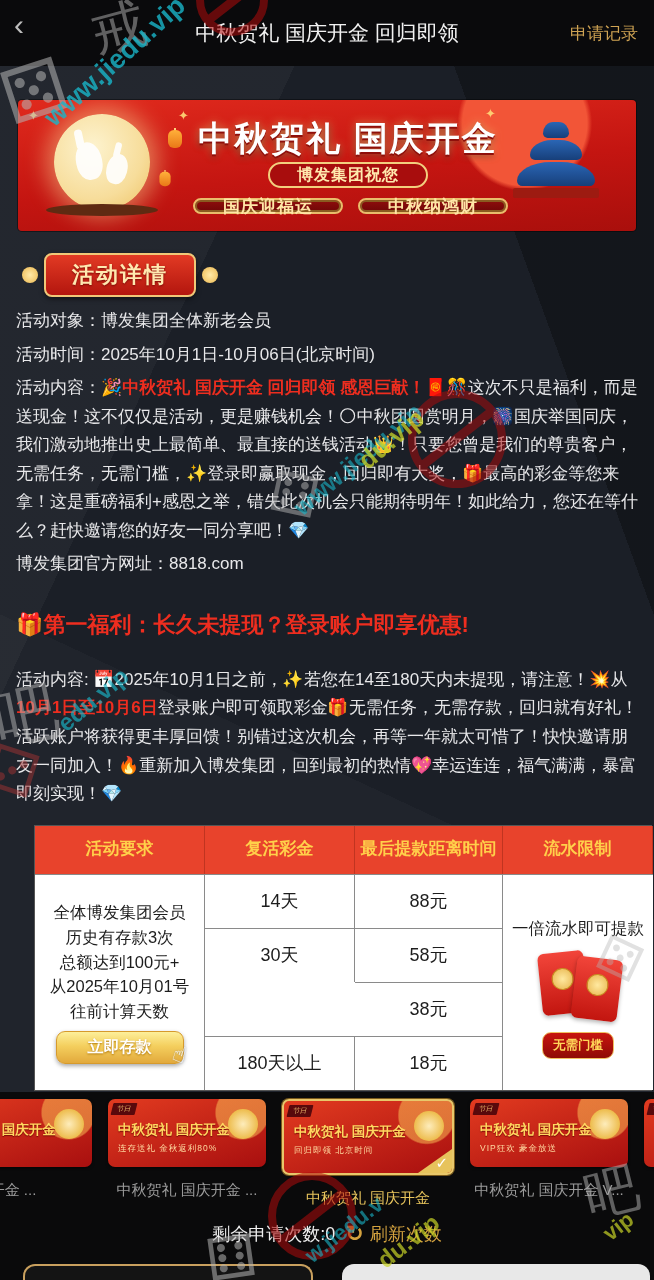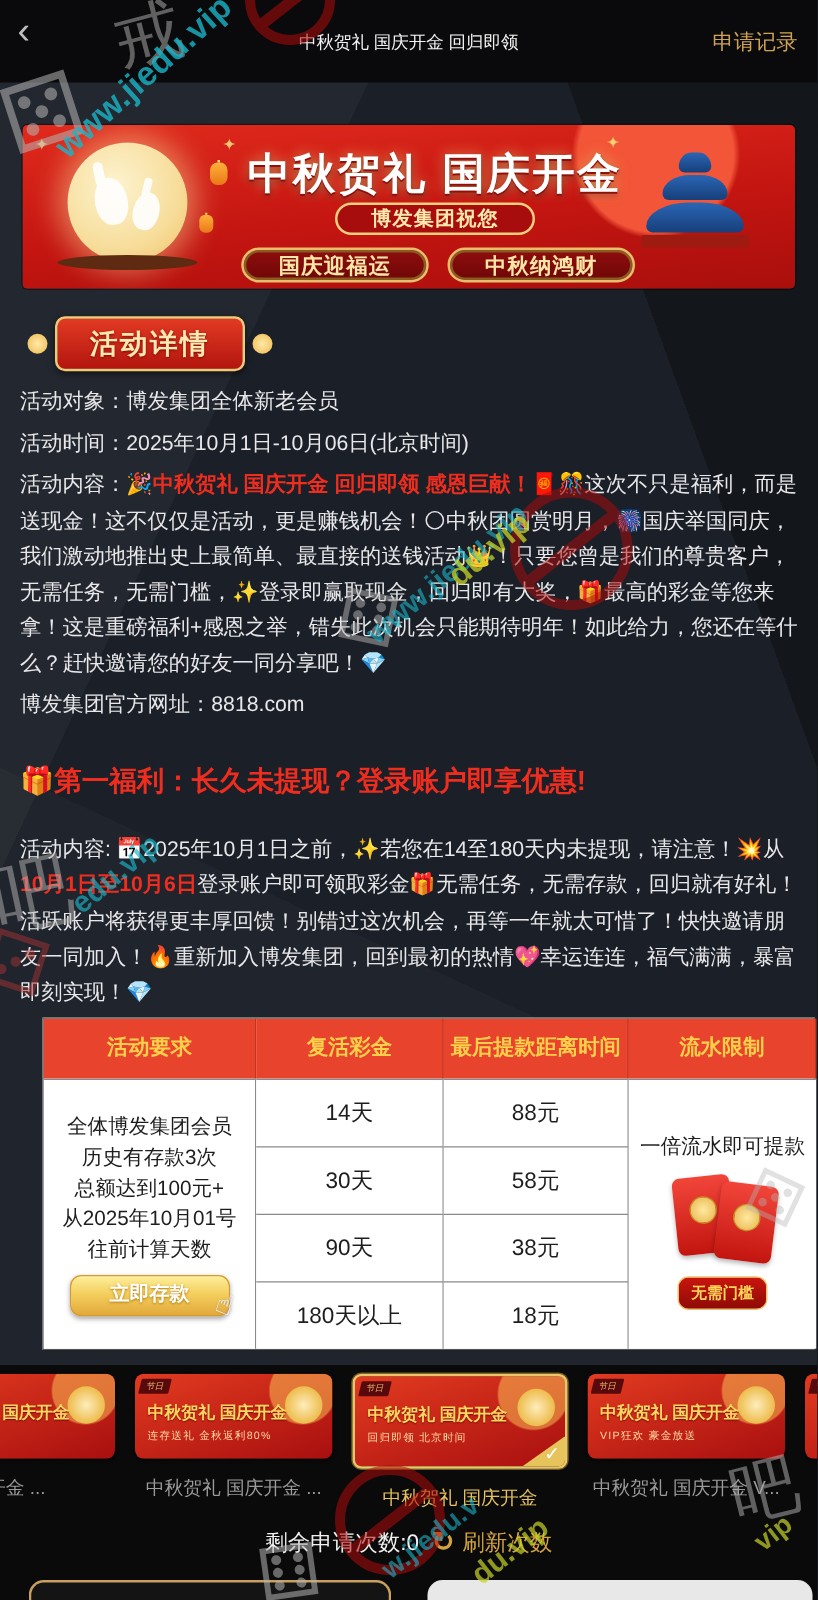--- a/index.html
+++ b/index.html
@@ -12,21 +12,21 @@
     background:
       linear-gradient(115deg, rgba(255,255,255,.035) 0 26%, transparent 26%),
       linear-gradient(250deg, rgba(0,0,0,.30) 0 20%, transparent 20%),
       linear-gradient(25deg, rgba(255,255,255,.025) 0 42%, transparent 42%),
       #1b1f27;
   }
   
   .hdr{ position:relative; height:66px; background:#0a0a0c; z-index:5;
         display:flex; align-items:center; justify-content:center; }
   .hdr .back{ position:absolute; left:14px; top:10px; font-size:30px; color:#ddd; opacity:.85; line-height:1; cursor:pointer;}
-  .hdr .ttl{ text-align:center; color:#f2f2f2; font-size:14px; line-height:1.3; font-weight:500; max-width:430px;}
+  .hdr .ttl{ text-align:center; color:#f2f2f2; font-size:21px; line-height:1.3; font-weight:500; max-width:430px;}
   .hdr .rec{ position:absolute; right:16px; top:22px; color:#cfa353; font-size:17px; cursor:pointer;}
   
   .banner{ position:relative; margin:34px 18px 0; height:131px; border-radius:4px; overflow:hidden;
     background: radial-gradient(circle at 82% 18%, #f25537 0 12%, transparent 13%),
                 linear-gradient(175deg,#e02a1d 0%, #c41511 55%, #a90f0c 100%);
     box-shadow:0 0 0 1px rgba(0,0,0,.4);
   }
   .banner .moon{ position:absolute; left:36px; top:14px; width:96px; height:96px; border-radius:50%;
     background:radial-gradient(circle at 40% 35%, #fdf3cf, #f7dd9b 60%, #eec263);
     box-shadow:0 0 22px 8px rgba(255,230,160,.45); }
@@ -35,21 +35,21 @@
   .banner .moon .rb:after{ content:""; position:absolute; left:4px; top:-14px; width:8px; height:20px; border-radius:8px; background:#fff;}
   .banner .moon .rb2{ left:50px; top:36px; transform:rotate(14deg) scale(.8);}
   .banner .tray{ position:absolute; left:28px; top:104px; width:112px; height:12px; border-radius:50%; background:#5f2a12;}
   .banner .lant{ position:absolute; width:14px; height:18px; border-radius:6px; background:linear-gradient(#ffb03a,#e97817); box-shadow:0 -8px 0 -6px #ffd37a;}
   .banner .btitle{ position:absolute; left:170px; top:16px; width:320px; text-align:center;
     font-size:34px; font-weight:bold; color:#fff; letter-spacing:2px;
     text-shadow:0 2px 0 #8f0f0b, 0 0 10px rgba(255,220,130,.65), 0 3px 6px rgba(0,0,0,.5); }
   .banner .ribbon{ position:absolute; left:250px; top:62px; width:160px; height:26px; border-radius:13px;
     background:#a80d0d; border:2px solid #f3cf7e; color:#ffe9ad; font-size:16px; font-weight:bold;
     display:flex; align-items:center; justify-content:center; letter-spacing:1px;}
-  .banner .pill{ position:absolute; top:98px; width:150px; height:28px; border-radius:14px;
+  .banner .pill{ position:absolute; top:98px; width:150px; height:16px; border-radius:14px;
     background:linear-gradient(#8f0d0d,#6f0707); border:2px solid #e9bd6b; box-shadow:0 0 0 2px #8a5a20 inset;
     color:#ffe6a6; font-size:17px; font-weight:bold; display:flex; align-items:center; justify-content:center; letter-spacing:1px;}
   .pagoda{ position:absolute; right:34px; top:22px; width:92px; display:flex; flex-direction:column; align-items:center; gap:2px;}
   .pagoda i{ display:block; background:linear-gradient(#2a66b5,#173f7a); border-radius:50% 50% 6px 6px / 90% 90% 6px 6px;}
   .pagoda i:nth-child(1){ width:26px; height:16px;}
   .pagoda i:nth-child(2){ width:52px; height:20px;}
   .pagoda i:nth-child(3){ width:78px; height:24px;}
   .pagoda .base{ width:86px; height:10px; background:#9d1b11; border-radius:2px;}
   .spark{ position:absolute; color:#ffd978; font-size:13px; opacity:.9;}
   
@@ -58,21 +58,21 @@
     border-radius:8px; padding:5px 26px; font-size:22px; font-weight:bold; color:#ffe9b0;
     text-shadow:0 1px 2px #7a0a05; letter-spacing:2px; box-shadow:0 2px 5px rgba(0,0,0,.5);}
   .sec .moon-dot{ width:16px; height:16px; border-radius:50%; background:radial-gradient(#ffe9a8,#ecb84f); margin:0 6px;}
   
   .content{ padding:0 16px; font-size:17px; line-height:1.68; color:#e8e8ea;}
   .content p{ margin:5px 0; }
   .red{ color:#ee2d1f; }
   .redb{ color:#ee2d1f; font-weight:bold; }
   .benefit-title{ margin:28px 0 22px !important; color:#ee2d1f; font-weight:bold; font-size:22px;}
   
-  .tblwrap{ margin:5px 18px 0; }
+  .tblwrap{ margin:16px 18px 0; }
   .tbl{ display:grid; grid-template-columns:170px 150px 148px 150px; grid-template-rows:48px repeat(4,54px);
         width:618px; background:#fff; border:1px solid #555; }
   .tbl .h{ background:#e8432c; color:#ffd04a; font-weight:bold; font-size:17px;
            display:flex; align-items:center; justify-content:center; border-right:1px solid #c03420; }
   .tbl .h:last-child{ border-right:none; }
   .tbl .c{ color:#1d1d1d; font-size:18px; display:flex; align-items:center; justify-content:center;
            border-right:1px solid #8a8a8a; border-top:1px solid #8a8a8a; background:#fff;}
   .tbl .req{ grid-row:2/6; grid-column:1; flex-direction:column; font-size:16.5px; line-height:1.5; padding:6px 4px; text-align:center;}
   .tbl .flow{ grid-row:2/6; grid-column:4; flex-direction:column; border-right:none; font-size:16.5px; padding-top:10px;}
   .deposit-btn{ margin-top:7px; position:relative; width:128px; height:33px; border-radius:9px;
@@ -210,21 +210,20 @@
           <div class="deposit-btn">
             <span>立即存款</span>
             <span class="hand">☝</span>
           </div>
         </div>
 
         <div class="c" style="grid-row:2; grid-column:2;">14天</div>
         <div class="c" style="grid-row:2; grid-column:3;">88元</div>
         <div class="c" style="grid-row:3; grid-column:2;">30天</div>
         <div class="c" style="grid-row:3; grid-column:3;">58元</div>
-        <div class="c" style="grid-row:4; grid-column:2;">90天</div>
         <div class="c" style="grid-row:4; grid-column:3;">38元</div>
         <div class="c" style="grid-row:5; grid-column:2;">180天以上</div>
         <div class="c" style="grid-row:5; grid-column:3;">18元</div>
 
         <div class="c flow">
           <div>一倍流水即可提款</div>
           <div class="envelopes">
             <span class="env e1">
                 <i></i>
               </span>

